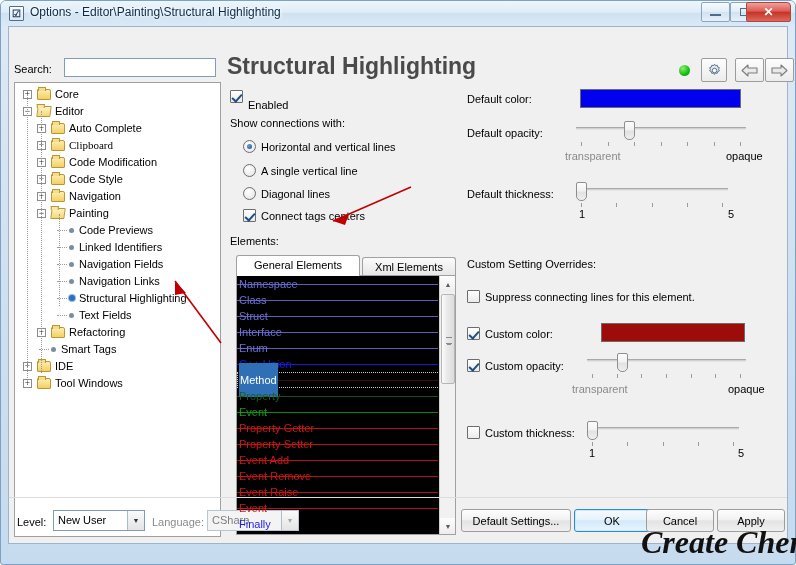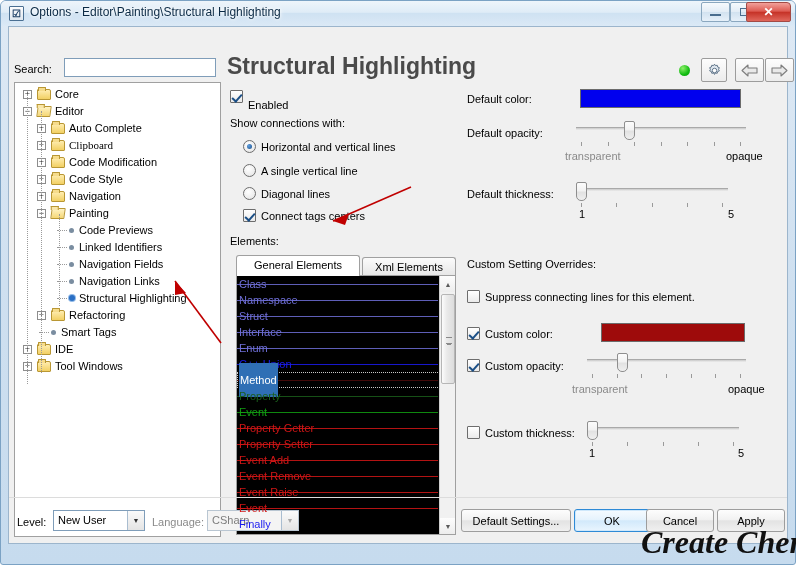--- a/index.html
+++ b/index.html
@@ -387,20 +387,25 @@
             <div class="bullet" style="left: 54px;"></div>
             <div class="dots-h" style="left: 42px; top: 8px; width: 10px;"></div>
             <div class="tlabel" style="left: 64px;">Navigation Links</div>
           </div>
           <div class="tnode">
             <div class="bullet sel" style="left: 54px;"></div>
             <div class="dots-h" style="left: 42px; top: 8px; width: 10px;"></div>
             <div class="tlabel" style="left: 64px;">Structural Highlighting</div>
           </div>
           <div class="tnode">
+            <div class="bullet" style="left: 54px;"></div>
+            <div class="dots-h" style="left: 42px; top: 8px; width: 10px;"></div>
+            <div class="tlabel" style="left: 64px;">Text Fields</div>
+          </div>
+          <div class="tnode">
             <div class="expander" style="left: 22px;">+</div>
             <div class="folder folder-closed" style="left: 36px;"></div>
             <div class="tlabel" style="left: 54px;">Refactoring</div>
           </div>
           <div class="tnode">
             <div class="bullet" style="left: 36px;"></div>
             <div class="dots-h" style="left: 24px; top: 8px; width: 10px;"></div>
             <div class="tlabel" style="left: 46px;">Smart Tags</div>
           </div>
           <div class="tnode">
@@ -464,22 +469,22 @@
 
     <div class="lbl" style="left:221px; top:208px;">Elements:</div>
 
     <div id="tabstrip">
       <div class="tab active">General Elements</div>
       <div class="tab inactive">Xml Elements</div>
     </div>
 
     <div id="listbox">
       <div id="listinner">
+          <div class="litem"><div class="rule" style="background: rgb(111, 111, 216); opacity: 0.85;"></div><span class="txt" style="color: rgb(111, 111, 216);">Namespace</span></div>
           <div class="litem"><div class="rule" style="background: rgb(111, 111, 216); opacity: 0.85;"></div><span class="txt" style="color: rgb(111, 111, 216);">Class</span></div>
-          <div class="litem"><div class="rule" style="background: rgb(111, 111, 216); opacity: 0.85;"></div><span class="txt" style="color: rgb(111, 111, 216);">Namespace</span></div>
           <div class="litem"><div class="rule" style="background: rgb(111, 111, 216); opacity: 0.85;"></div><span class="txt" style="color: rgb(111, 111, 216);">Struct</span></div>
           <div class="litem"><div class="rule" style="background: rgb(111, 111, 216); opacity: 0.85;"></div><span class="txt" style="color: rgb(111, 111, 216);">Interface</span></div>
           <div class="litem"><div class="rule" style="background: rgb(111, 111, 216); opacity: 0.85;"></div><span class="txt" style="color: rgb(111, 111, 216);">Enum</span></div>
           <div class="litem"><div class="rule" style="background: rgb(27, 27, 240); opacity: 0.85;"></div><span class="txt" style="color: rgb(27, 27, 240);">C++ Union</span></div>
           <div class="litem sel"><div class="rule" style="background: rgb(122, 16, 16); opacity: 0.55;"></div><span class="txt" style="color: rgb(255, 255, 255);">Method</span></div>
           <div class="litem"><div class="rule" style="background: rgb(26, 94, 26); opacity: 0.85;"></div><span class="txt" style="color: rgb(26, 94, 26);">Property</span></div>
           <div class="litem"><div class="rule" style="background: rgb(18, 160, 18); opacity: 0.85;"></div><span class="txt" style="color: rgb(18, 160, 18);">Event</span></div>
           <div class="litem"><div class="rule" style="background: rgb(210, 22, 22); opacity: 0.85;"></div><span class="txt" style="color: rgb(210, 22, 22);">Property Getter</span></div>
           <div class="litem"><div class="rule" style="background: rgb(210, 22, 22); opacity: 0.85;"></div><span class="txt" style="color: rgb(210, 22, 22);">Property Setter</span></div>
           <div class="litem"><div class="rule" style="background: rgb(210, 22, 22); opacity: 0.85;"></div><span class="txt" style="color: rgb(210, 22, 22);">Event Add</span></div>

